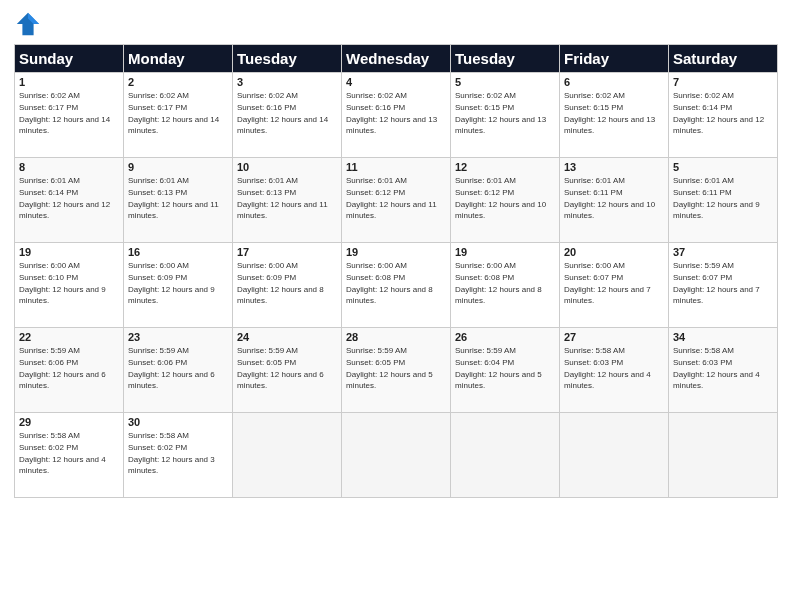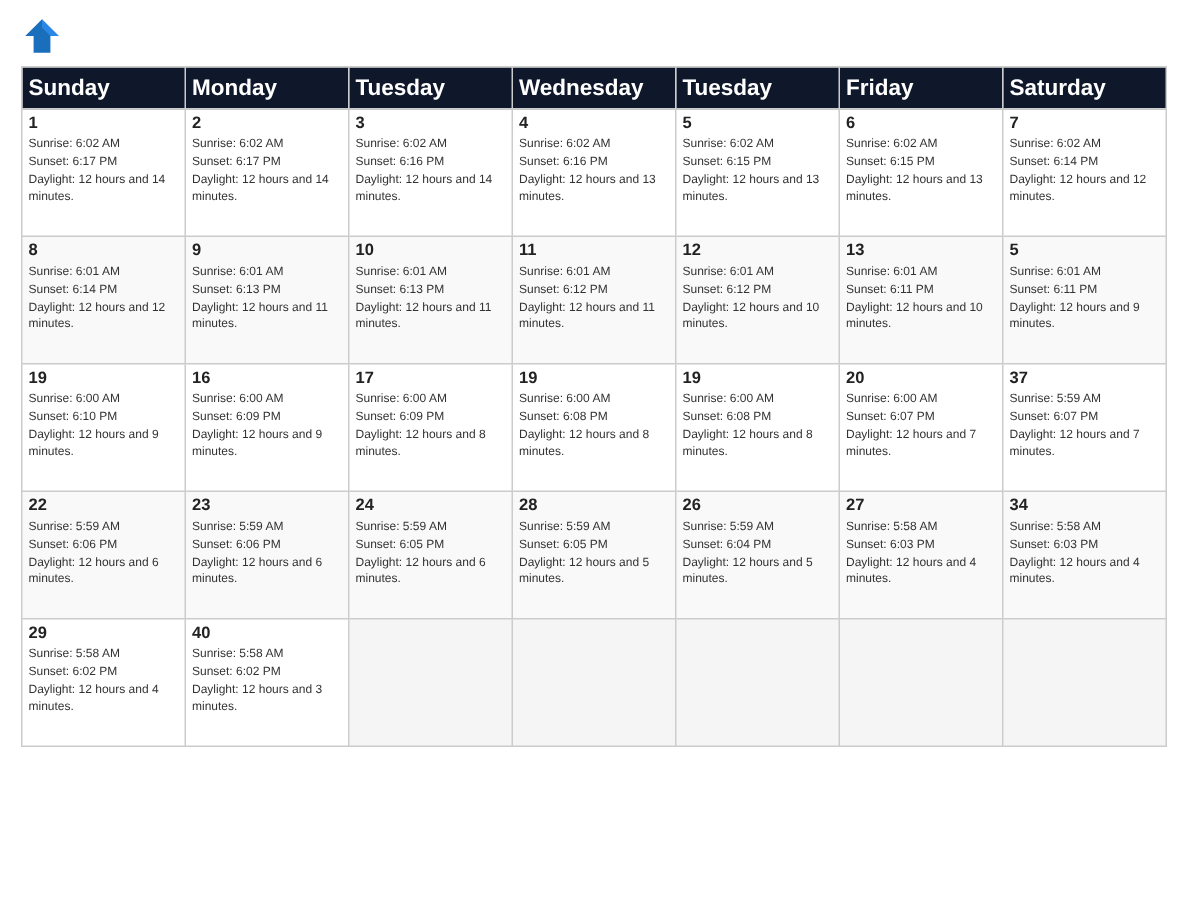--- a/index.html
+++ b/index.html
@@ -198,21 +198,21 @@
           <td><span class="day-number">26</span>
         <span class="day-info">Sunrise: 5:59 AM<br>Sunset: 6:04 PM<br>Daylight: 12 hours and 5 minutes.</span></td>
           <td><span class="day-number">27</span>
         <span class="day-info">Sunrise: 5:58 AM<br>Sunset: 6:03 PM<br>Daylight: 12 hours and 4 minutes.</span></td>
           <td><span class="day-number">34</span>
         <span class="day-info">Sunrise: 5:58 AM<br>Sunset: 6:03 PM<br>Daylight: 12 hours and 4 minutes.</span></td>
         </tr>
         <tr>
           <td><span class="day-number">29</span>
         <span class="day-info">Sunrise: 5:58 AM<br>Sunset: 6:02 PM<br>Daylight: 12 hours and 4 minutes.</span></td>
-          <td><span class="day-number">40</span>
+          <td><span class="day-number">30</span>
         <span class="day-info">Sunrise: 5:58 AM<br>Sunset: 6:02 PM<br>Daylight: 12 hours and 3 minutes.</span></td>
           <td class="empty"></td>
           <td class="empty"></td>
           <td class="empty"></td>
           <td class="empty"></td>
           <td class="empty"></td>
         </tr>
       </tbody>
   </table>
 </div>

